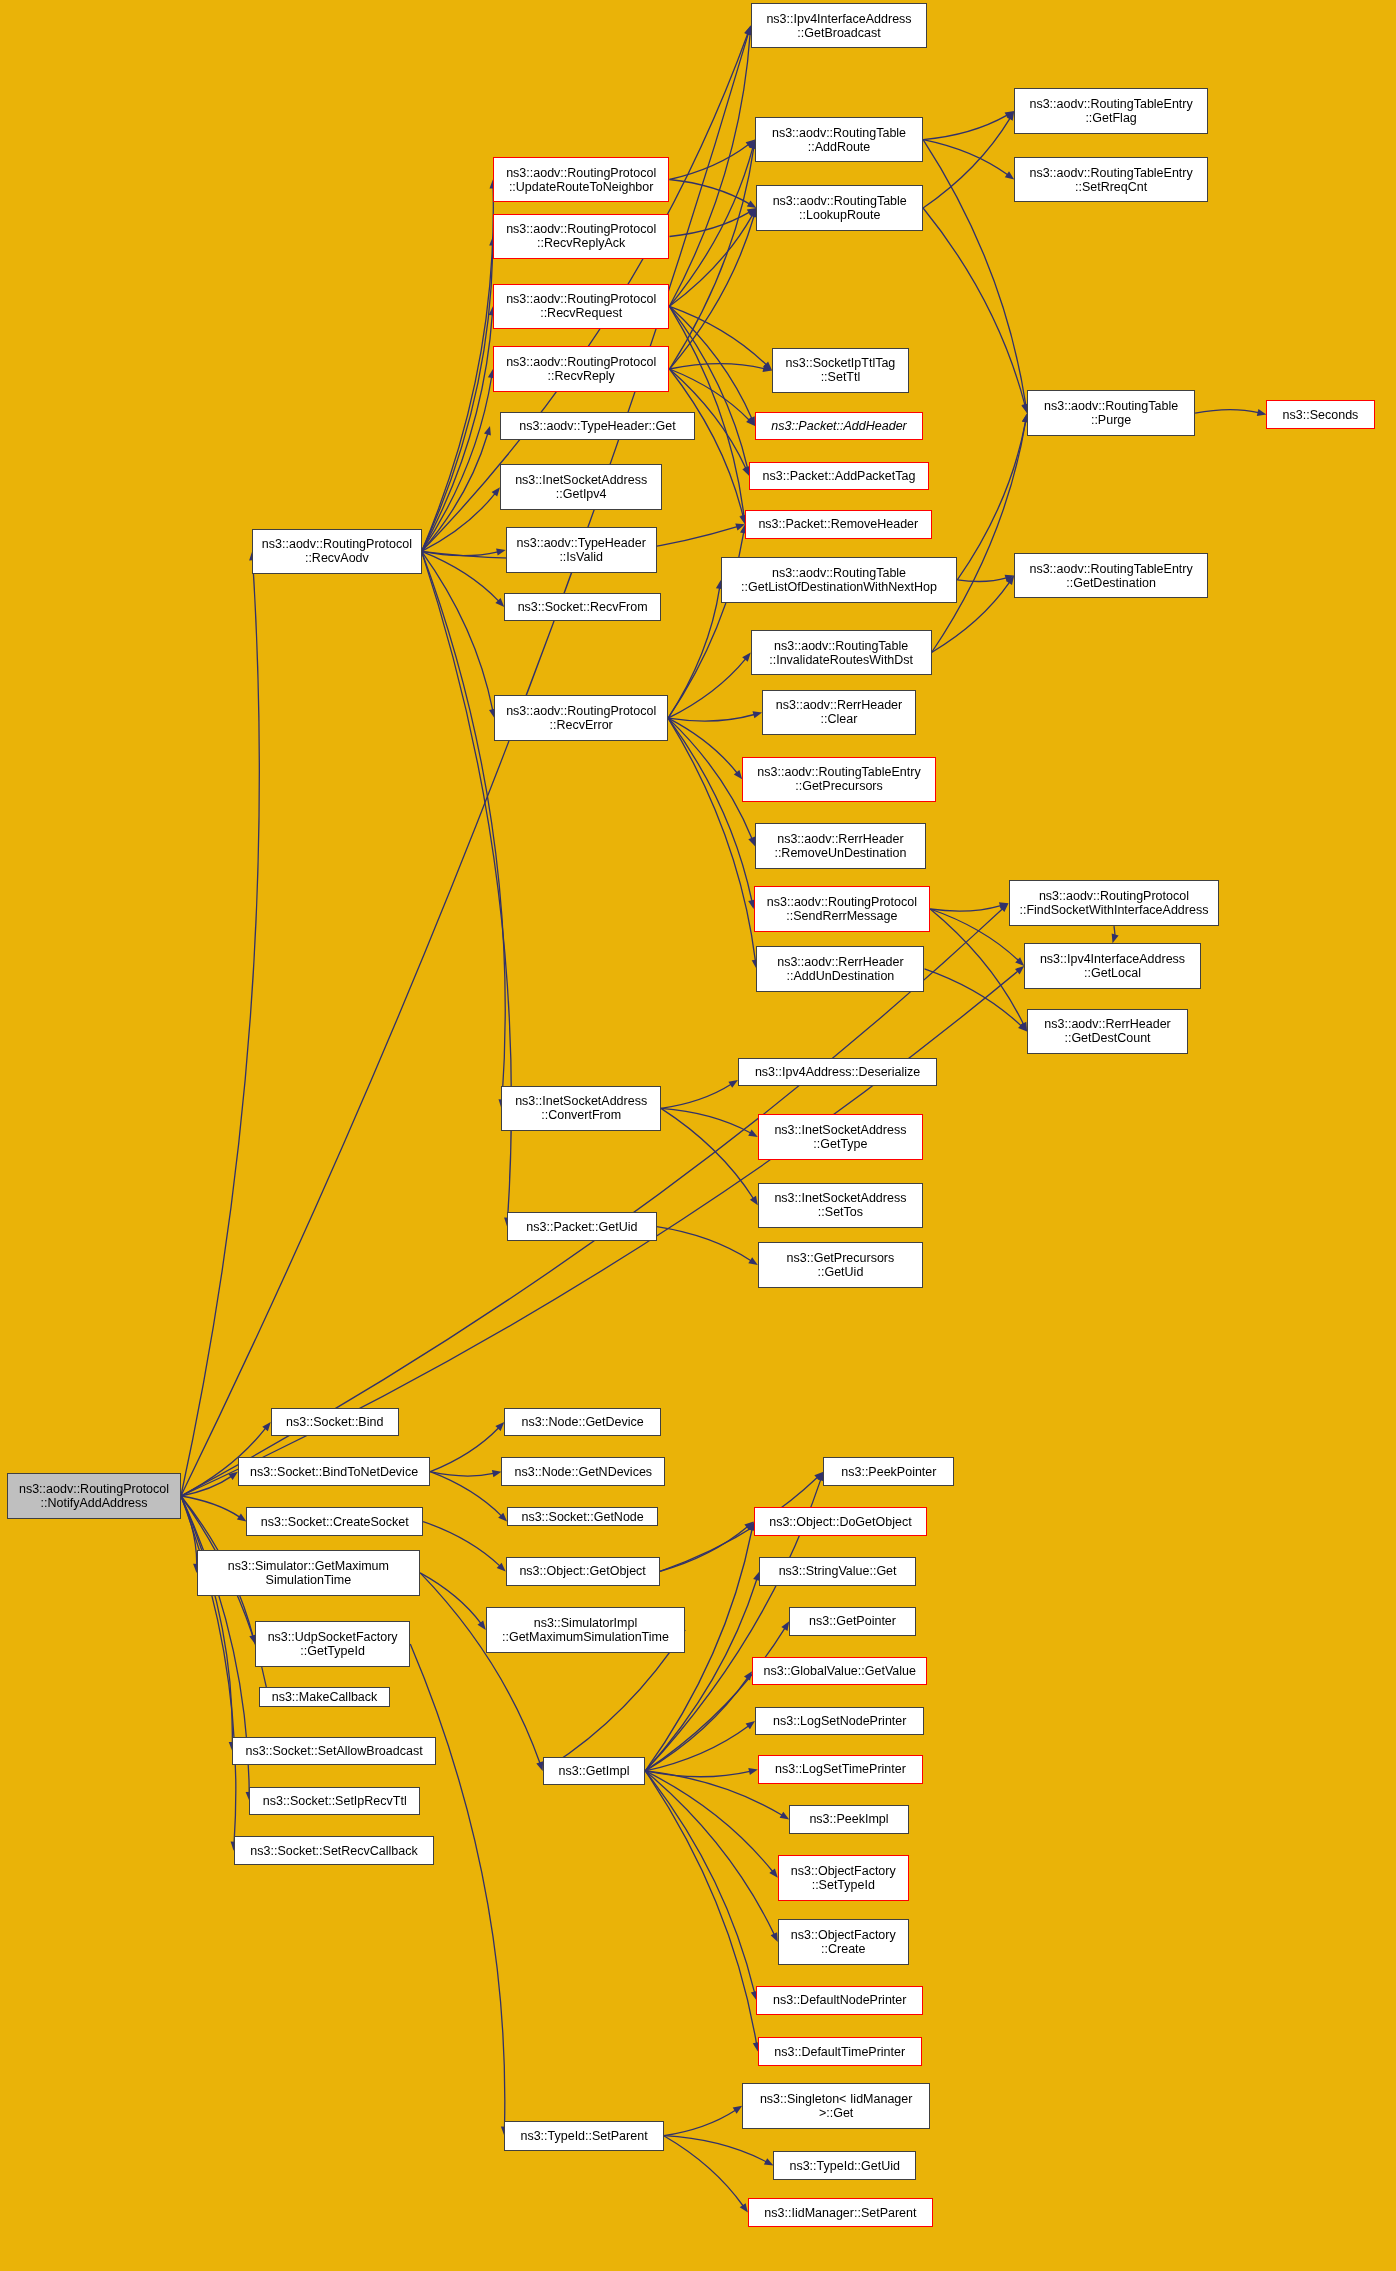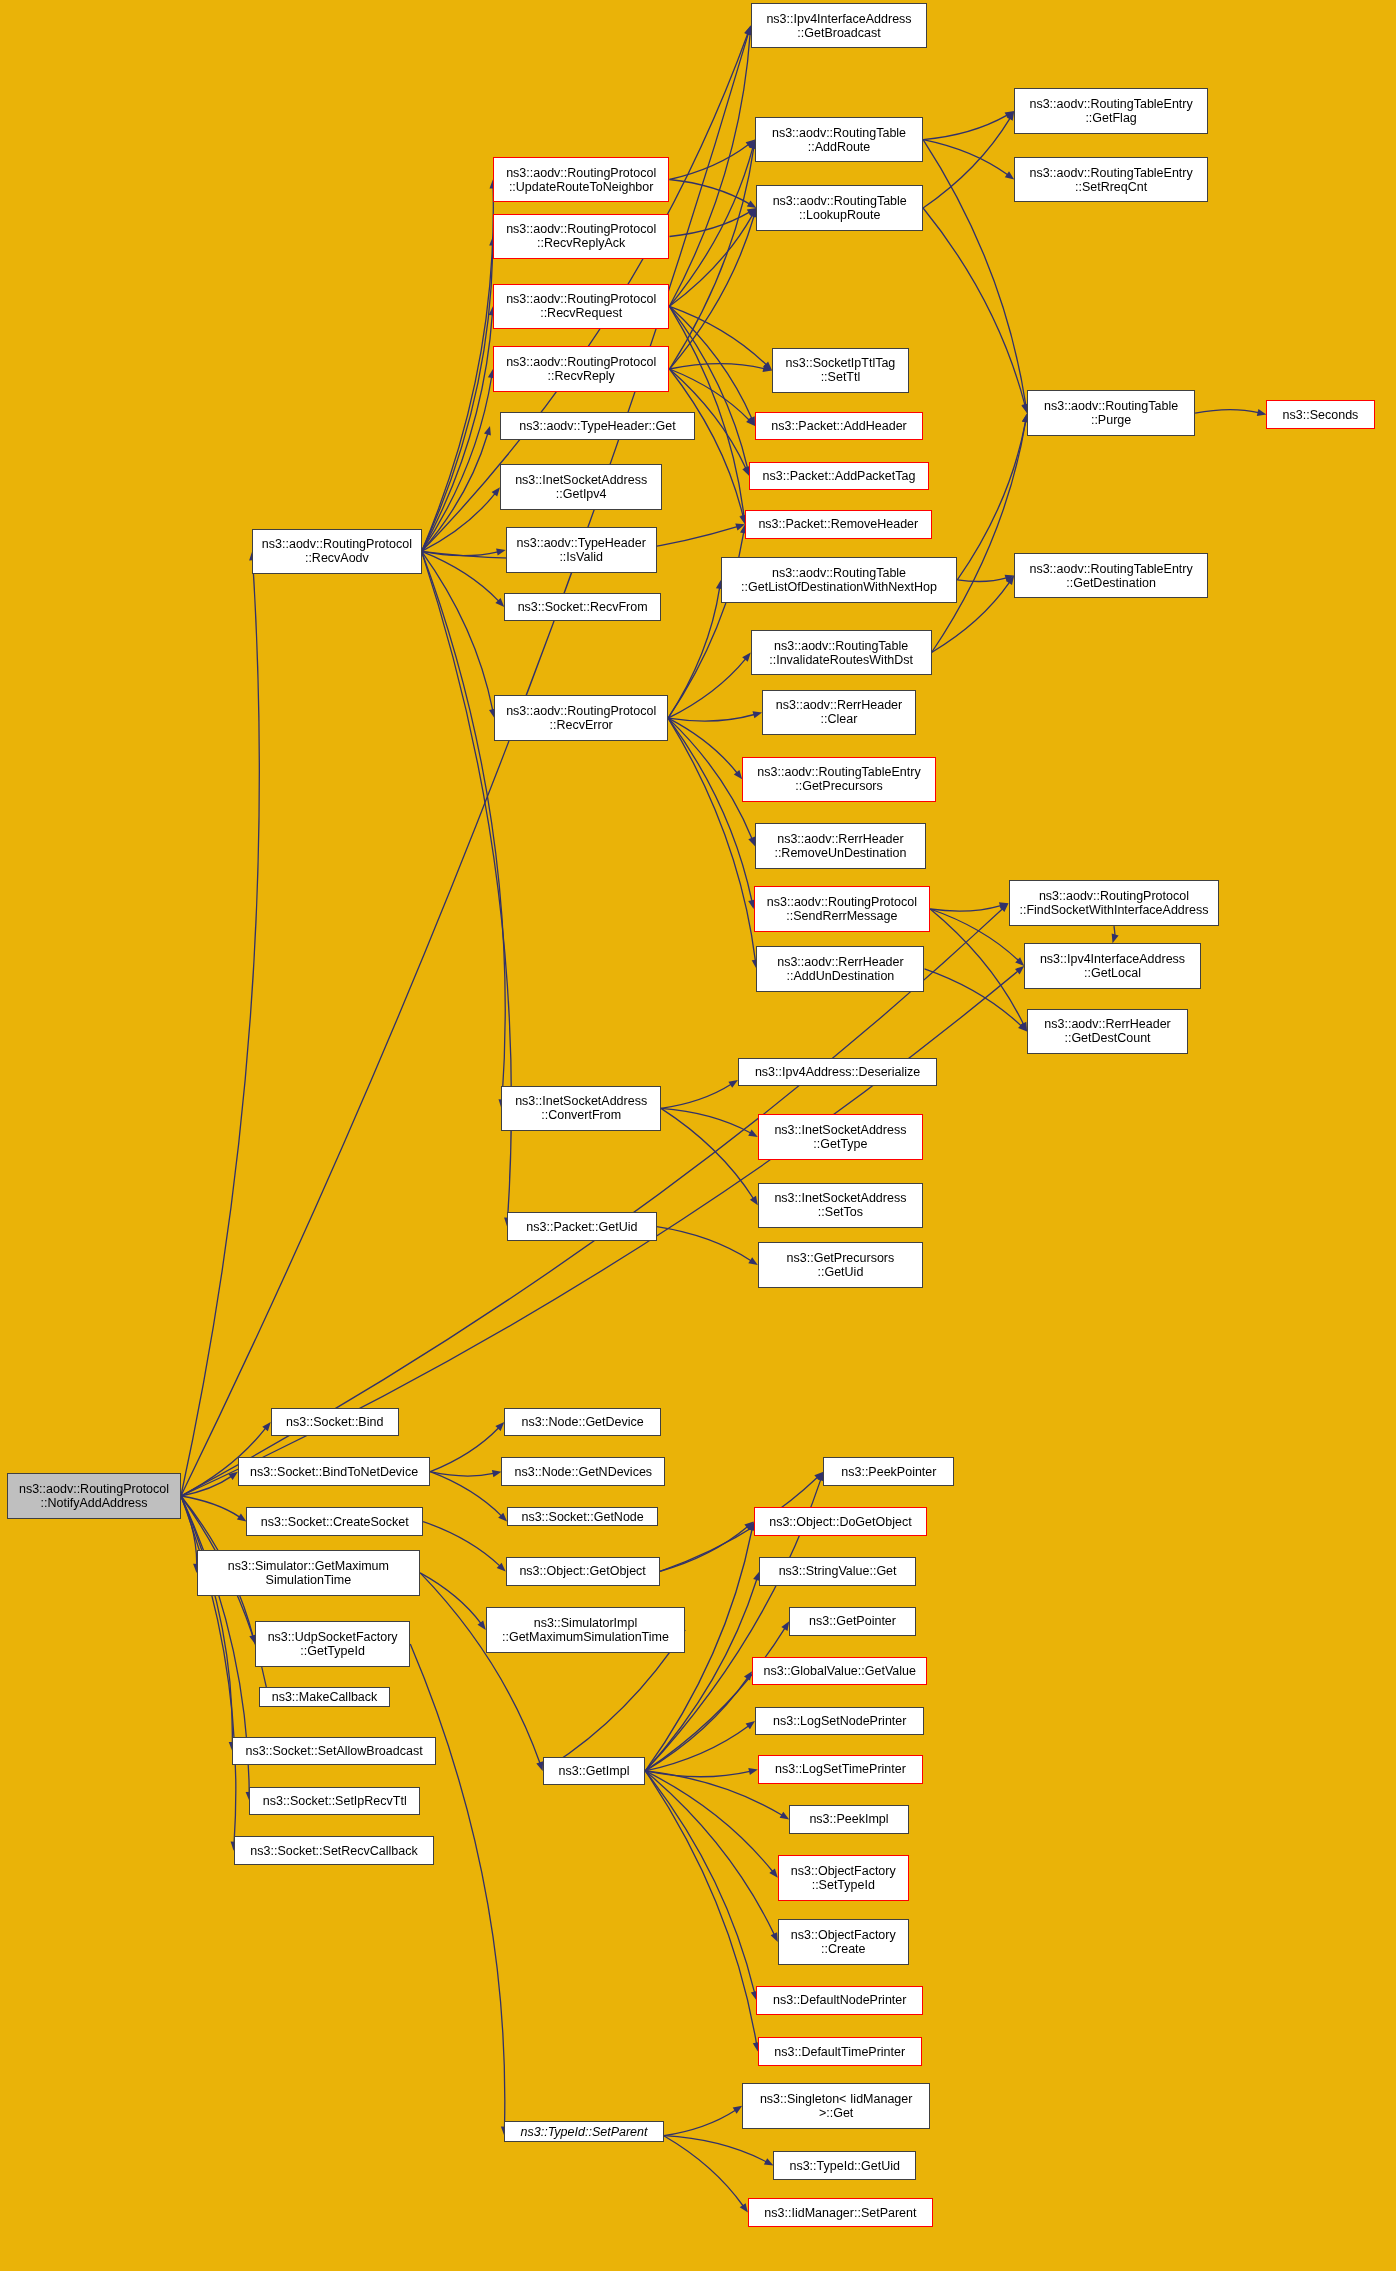--- a/index.html
+++ b/index.html
@@ -225,21 +225,21 @@
 ::LookupRoute</div>
       <div class="node red" style="left: 492.873px; top: 213.708px; width: 176.637px; height: 45.591px;">ns3::aodv::RoutingProtocol
 ::RecvReplyAck</div>
       <div class="node red" style="left: 492.873px; top: 283.519px; width: 176.637px; height: 45.591px;">ns3::aodv::RoutingProtocol
 ::RecvRequest</div>
       <div class="node" style="left: 772.073px; top: 347.631px; width: 136.751px; height: 45.591px;">ns3::SocketIpTtlTag
 ::SetTtl</div>
       <div class="node red" style="left: 492.873px; top: 346.206px; width: 176.637px; height: 45.591px;">ns3::aodv::RoutingProtocol
 ::RecvReply</div>
       <div class="node" style="left: 500px; top: 411.743px; width: 195px; height: 28.4944px;">ns3::aodv::TypeHeader::Get</div>
-      <div class="node red" style="left: 754.98px; top: 411.743px; width: 168.09px; height: 28.4944px;">ns3::Packet::AddHeader</div>
+      <div class="node red" style="left: 754.98px; top: 411.743px; width: 168.09px; height: 28.4944px; font-style: italic;">ns3::Packet::AddHeader</div>
       <div class="node" style="left: 1027.06px; top: 390.373px; width: 168.09px; height: 45.591px;">ns3::aodv::RoutingTable
 ::Purge</div>
       <div class="node red" style="left: 1266.37px; top: 400.346px; width: 108.261px; height: 28.4944px;">ns3::Seconds</div>
       <div class="node" style="left: 499.996px; top: 464.458px; width: 162.392px; height: 45.591px;">ns3::InetSocketAddress
 ::GetIpv4</div>
       <div class="node red" style="left: 749.282px; top: 461.609px; width: 179.486px; height: 28.4944px;">ns3::Packet::AddPacketTag</div>
       <div class="node red" style="left: 745.008px; top: 510.049px; width: 186.608px; height: 28.4944px;">ns3::Packet::RemoveHeader</div>
       <div class="node" style="left: 505.694px; top: 527.146px; width: 150.996px; height: 45.591px;">ns3::aodv::TypeHeader
 ::IsValid</div>
       <div class="node" style="left: 720.792px; top: 557.065px; width: 236.465px; height: 45.591px;">ns3::aodv::RoutingTable
@@ -308,17 +308,17 @@
       <div class="node" style="left: 789.167px; top: 1805.12px; width: 119.657px; height: 28.4944px;">ns3::PeekImpl</div>
       <div class="node" style="left: 233.616px; top: 1836.46px; width: 200.853px; height: 28.4944px;">ns3::Socket::SetRecvCallback</div>
       <div class="node red" style="left: 777.771px; top: 1854.98px; width: 131.053px; height: 45.591px;">ns3::ObjectFactory
 ::SetTypeId</div>
       <div class="node" style="left: 777.771px; top: 1919.09px; width: 131.053px; height: 45.591px;">ns3::ObjectFactory
 ::Create</div>
       <div class="node red" style="left: 756.404px; top: 1986.06px; width: 166.665px; height: 28.4944px;">ns3::DefaultNodePrinter</div>
       <div class="node red" style="left: 757.829px; top: 2037.35px; width: 163.816px; height: 28.4944px;">ns3::DefaultTimePrinter</div>
       <div class="node" style="left: 742.159px; top: 2082.94px; width: 188.033px; height: 45.591px;">ns3::Singleton&lt; IidManager
 &gt;::Get</div>
-      <div class="node" style="left: 504.269px; top: 2121.4px; width: 159.543px; height: 21px; font-style: italic;">ns3::TypeId::SetParent</div>
+      <div class="node" style="left: 504.269px; top: 2121.4px; width: 159.543px; height: 30px;">ns3::TypeId::SetParent</div>
       <div class="node" style="left: 773.498px; top: 2151.32px; width: 142.449px; height: 28.4944px;">ns3::TypeId::GetUid</div>
       <div class="node red" style="left: 747.857px; top: 2198.34px; width: 185.184px; height: 28.4944px;">ns3::IidManager::SetParent</div>
     </div>
 </div>
 
 </body></html>

